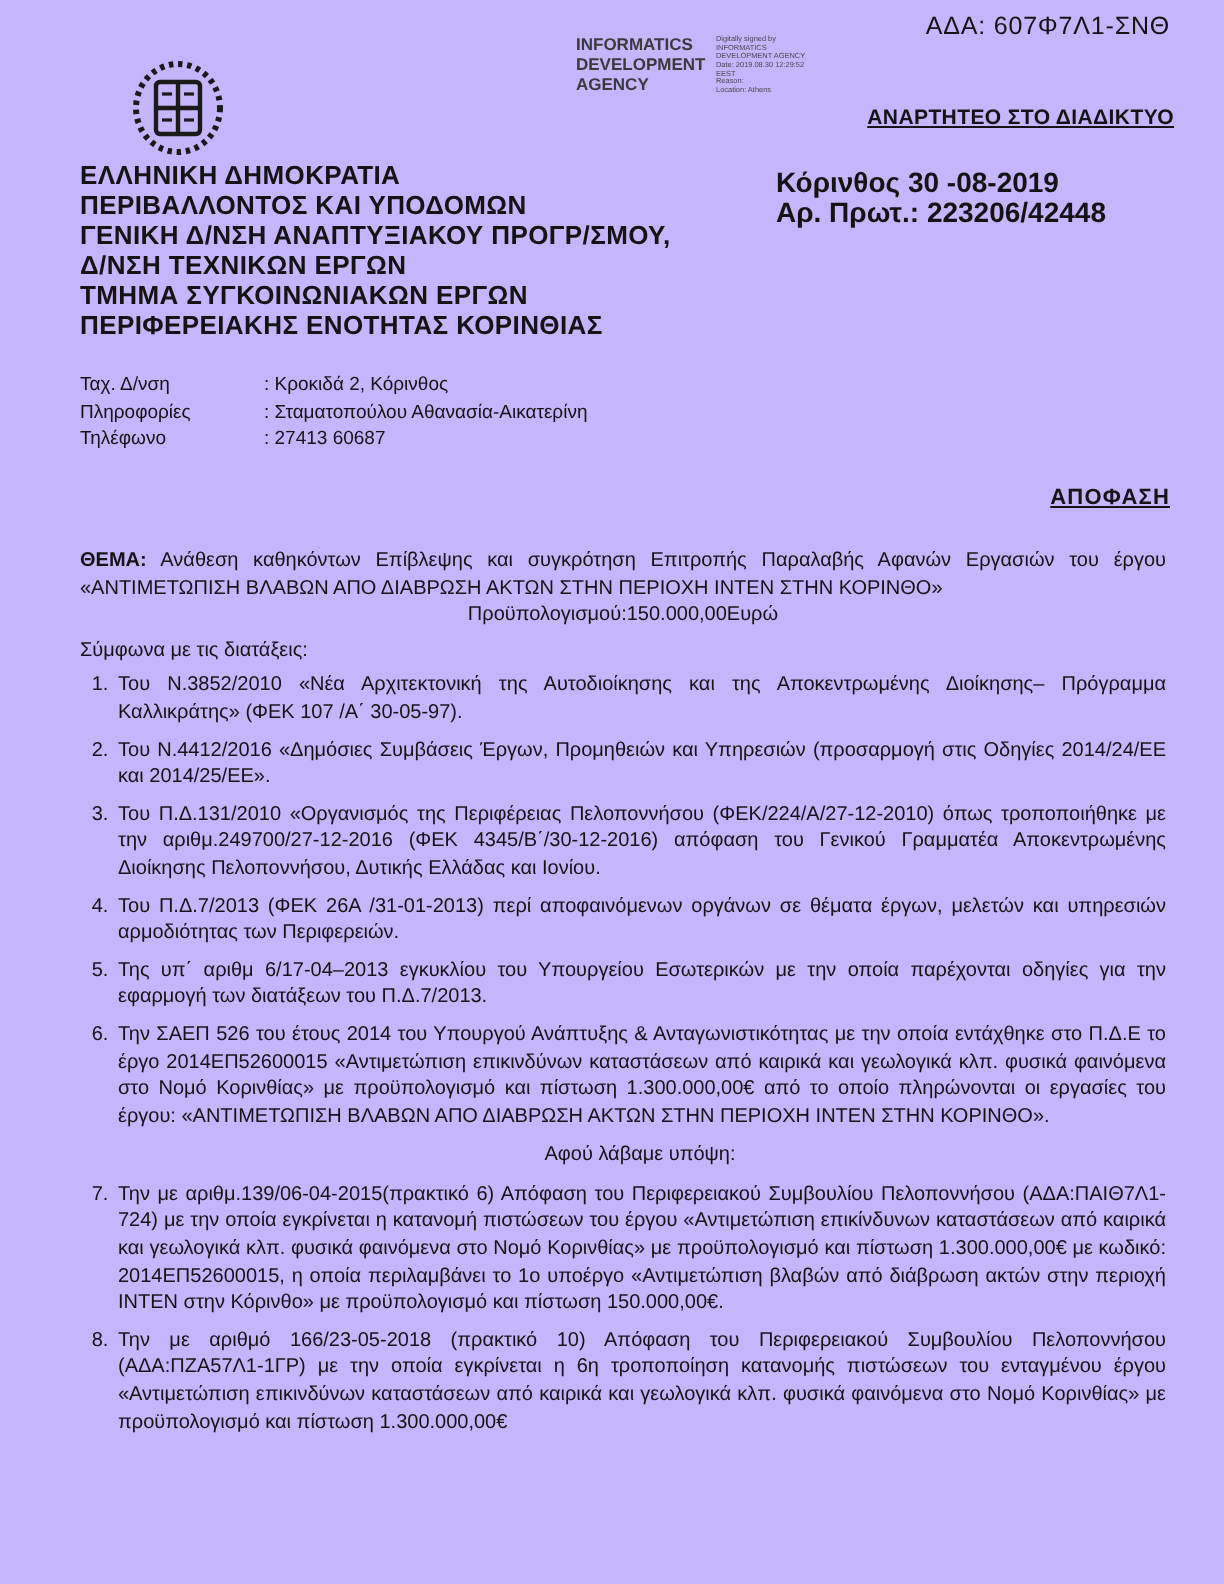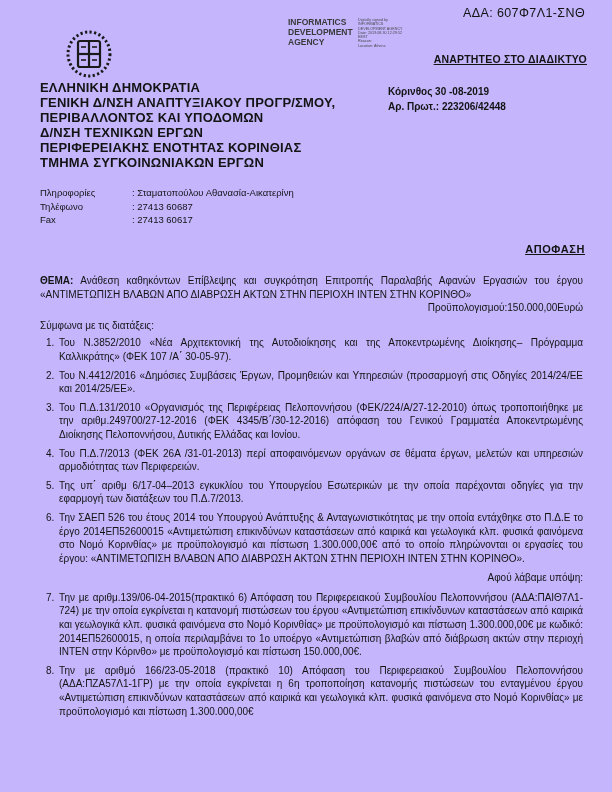--- a/index.html
+++ b/index.html
@@ -9,32 +9,32 @@
     overflow:hidden;margin:0 auto;box-sizing:border-box;
   }
   .hdr{position:relative;height:268px;}
   .ada{position:absolute;top:6px;right:27px;font-size:12.5px;letter-spacing:.4px;font-weight:400;}
   .stamp{position:absolute;top:18px;left:288px;display:flex;gap:4px;color:#3a3a3a;}
   .stamp .agency{width:66px;font-size:8.5px;font-weight:700;line-height:1.15;word-break:break-all;}
   .stamp .sig{width:70px;font-size:6px;line-height:1.15;transform:scale(.62);transform-origin:left top;white-space:nowrap;color:#4a4a4a;}
   .posting{position:absolute;top:53px;right:25px;font-size:10.5px;font-weight:700;text-decoration:underline;letter-spacing:.2px;margin-left:16px;}
   .emblem{position:absolute;top:28px;left:64px;width:50px;height:52px;}
   .org{position:absolute;top:80px;left:40px;font-size:13px;font-weight:600;line-height:15px;letter-spacing:.2px;}
-  .pdate{position:absolute;top:84px;left:388px;font-size:10px;font-weight:600;line-height:15px;}
+  .pdate{position:absolute;top:84px;left:388px;font-size:14px;font-weight:600;line-height:15px;}
   .contact{position:absolute;top:186px;left:40px;font-size:9.5px;line-height:13.5px;}
   .contact .row span.lbl{display:inline-block;width:92px;}
   .decision{position:absolute;top:243px;right:27px;font-size:11px;font-weight:700;text-decoration:underline;letter-spacing:.6px;}
   .content{margin:0 29px 0 40px;font-size:10px;line-height:13.6px;text-align:justify;}
   .subject{margin-top:6px;}
   .subject .lbl{font-weight:700;}
-  .budget{text-align:right;}
+  .budget{text-align:center;}
   .intro{margin-top:4px;margin-bottom:4px;text-align:left;}
   ol{margin:0;padding-left:17px;}
   ol li{margin-bottom:5px;padding-left:2px;}
-  .considering{margin:6px 0 6px 17px;text-align:right;}
+  .considering{margin:6px 0 6px 17px;text-align:center;}
 </style>
 </head>
 <body>
 
 <div class="page">
 
   <div class="hdr">
 
     <div class="ada">ΑΔΑ: 607Φ7Λ1-ΣΝΘ</div>
 
@@ -61,36 +61,36 @@
         <line x1="14" y1="26" x2="36" y2="26" stroke="#1a1a1a" stroke-width="2.2"></line>
         <line x1="17" y1="19" x2="22" y2="19" stroke="#1a1a1a" stroke-width="1.6"></line>
         <line x1="28" y1="19" x2="33" y2="19" stroke="#1a1a1a" stroke-width="1.6"></line>
         <line x1="17" y1="32" x2="22" y2="32" stroke="#1a1a1a" stroke-width="1.6"></line>
         <line x1="28" y1="32" x2="33" y2="32" stroke="#1a1a1a" stroke-width="1.6"></line>
       </svg>
     </div>
 
     <div class="org">
       <div>ΕΛΛΗΝΙΚΗ ΔΗΜΟΚΡΑΤΙΑ</div>
+      <div>ΠΕΡΙΒΑΛΛΟΝΤΟΣ ΚΑΙ ΥΠΟΔΟΜΩΝ</div>
       <div>ΓΕΝΙΚΗ Δ/ΝΣΗ ΑΝΑΠΤΥΞΙΑΚΟΥ ΠΡΟΓΡ/ΣΜΟΥ,</div>
-      <div>ΠΕΡΙΒΑΛΛΟΝΤΟΣ ΚΑΙ ΥΠΟΔΟΜΩΝ</div>
       <div>Δ/ΝΣΗ ΤΕΧΝΙΚΩΝ ΕΡΓΩΝ</div>
+      <div>ΤΜΗΜΑ ΣΥΓΚΟΙΝΩΝΙΑΚΩΝ ΕΡΓΩΝ</div>
       <div>ΠΕΡΙΦΕΡΕΙΑΚΗΣ ΕΝΟΤΗΤΑΣ ΚΟΡΙΝΘΙΑΣ</div>
-      <div>ΤΜΗΜΑ ΣΥΓΚΟΙΝΩΝΙΑΚΩΝ ΕΡΓΩΝ</div>
     </div>
 
     <div class="pdate">
       <div>Κόρινθος  30 -08-2019</div>
       <div>Αρ. Πρωτ.:  223206/42448</div>
     </div>
 
     <div class="contact">
+      <div class="row"><span class="lbl">Ταχ. Δ/νση</span><span>: Κροκιδά 2, Κόρινθος</span></div>
       <div class="row"><span class="lbl">Πληροφορίες</span><span>: Σταματοπούλου Αθανασία-Αικατερίνη</span></div>
       <div class="row"><span class="lbl">Τηλέφωνο</span><span>: 27413 60687</span></div>
-      <div class="row"><span class="lbl">Fax</span><span>: 27413 60617</span></div>
     </div>
 
     <div class="decision">ΑΠΟΦΑΣΗ</div>
   </div>
 
   <div class="content">
 
     <div class="subject">
       <span class="lbl">ΘΕΜΑ:</span>
       <span>Ανάθεση καθηκόντων Επίβλεψης και συγκρότηση Επιτροπής Παραλαβής Αφανών Εργασιών του έργου «ΑΝΤΙΜΕΤΩΠΙΣΗ ΒΛΑΒΩΝ ΑΠΟ ΔΙΑΒΡΩΣΗ ΑΚΤΩΝ ΣΤΗΝ ΠΕΡΙΟΧΗ ΙΝΤΕΝ ΣΤΗΝ ΚΟΡΙΝΘΟ»</span>

